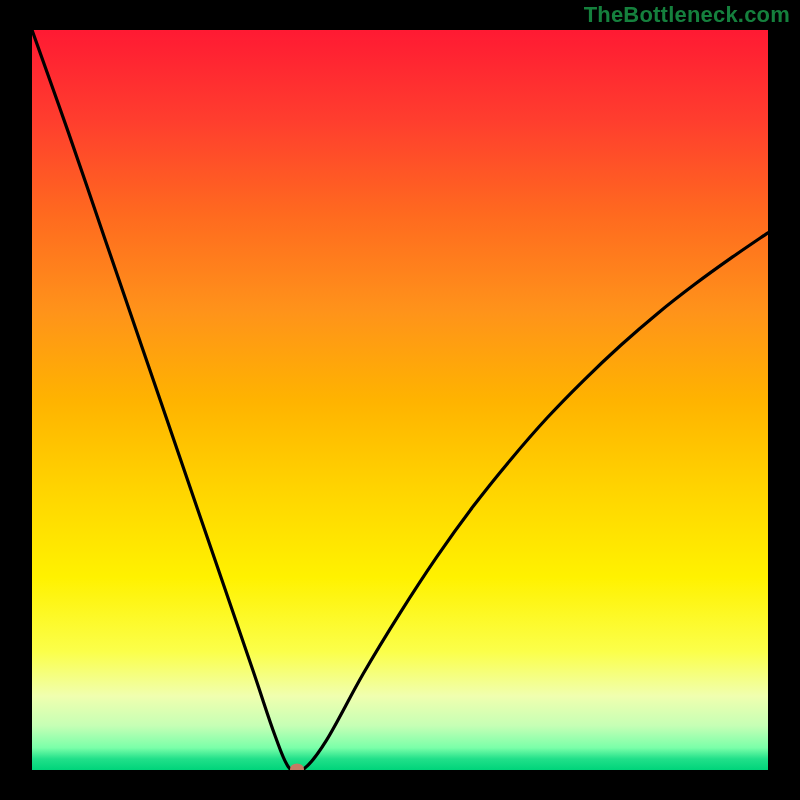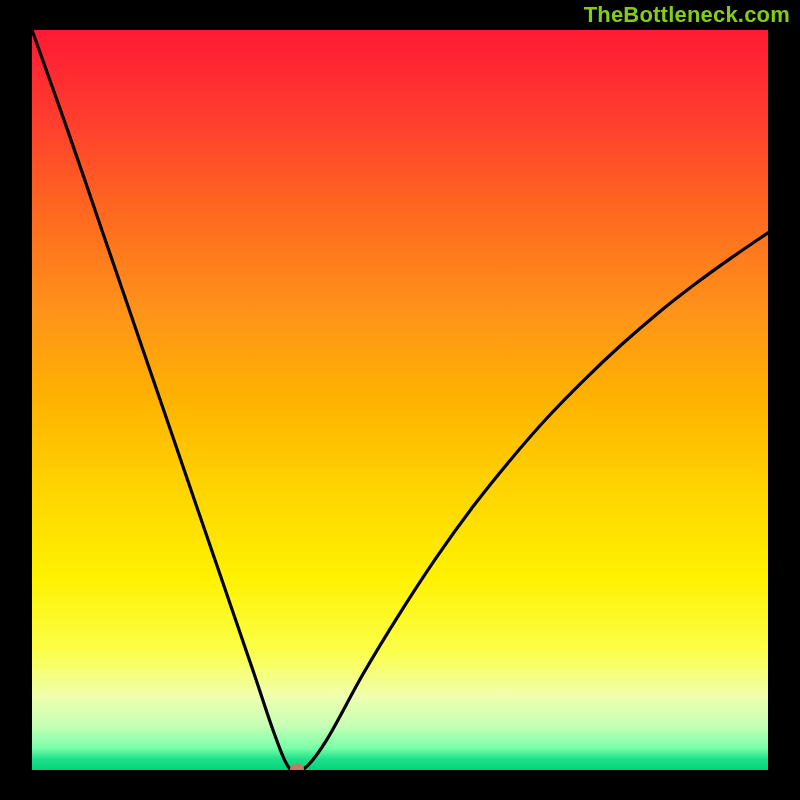--- a/index.html
+++ b/index.html
@@ -14,21 +14,21 @@
   .outer {
     position: relative;
     width: 800px;
     height: 800px;
     background: #000;
   }
   .watermark {
     position: absolute;
     top: 2px;
     right: 10px;
-    color: #84cc16;
+    color: #15803d;
     font-size: 22px;
     font-weight: 600;
     letter-spacing: 0.2px;
     z-index: 4;
     user-select: none;
   }
   .plot {
     position: absolute;
     left: 32px;
     top: 30px;

